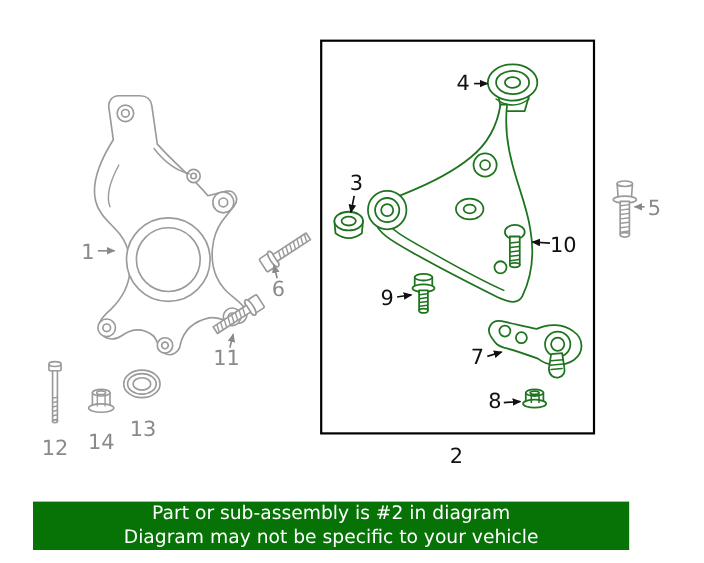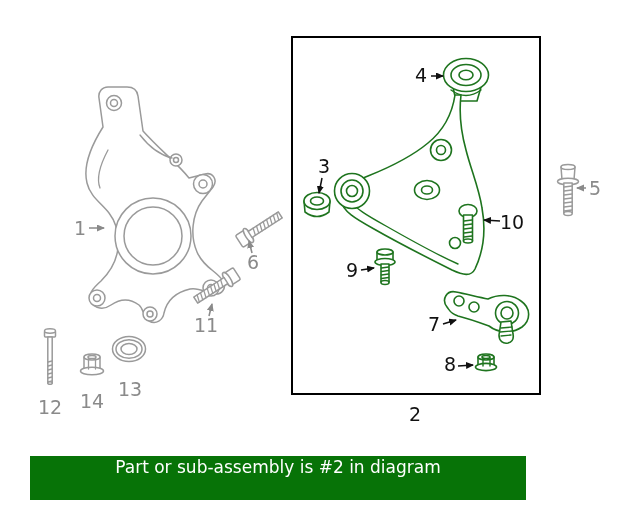--- a/index.html
+++ b/index.html
@@ -7,21 +7,21 @@
   svg{position:absolute;left:0;top:0;}
   .gpart{fill:#fff;stroke:var(--part_gray,#9a9a9a);stroke-width:1.5;stroke-linejoin:round;stroke-linecap:round;}
   .gline{fill:none;stroke:var(--part_gray,#9a9a9a);stroke-width:1.3;stroke-linecap:round;}
   .grn{fill:#fff;stroke:var(--highlight_green,#1e741e);stroke-width:1.6;stroke-linejoin:round;stroke-linecap:round;}
   .grnline{fill:none;stroke:var(--highlight_green,#1e741e);stroke-width:1.4;stroke-linecap:round;}
   .callout{font-size:19px;fill:var(--callout_black,#111111);}
   .callout.gray{fill:var(--label_gray,#8a8a8a);}
   .arrow-b{stroke:var(--callout_black,#111111);stroke-width:1.5;fill:none;marker-end:url(#ah-b);}
   .arrow-g{stroke:var(--label_gray,#8a8a8a);stroke-width:1.5;fill:none;marker-end:url(#ah-g);}
   .box{fill:#ffffff;stroke:var(--box_border,#000000);stroke-width:2;}
-  .banner{position:absolute;left:30px;top:456px;width:496px;height:44px;
+  .banner{position:absolute;left:30px;top:456px;width:542px;height:44px;
           background:var(--banner_bg,#077307);color:var(--banner_text,#ffffff);
           text-align:center;font-size:17px;line-height:22px;}
 </style>
 </head>
 <body>
 
 <div class="stage">
 
  <svg width="640" height="456" viewBox="0 0 640 456">
   <defs>
@@ -186,15 +186,16 @@
   <text class="callout" x="352" y="277" text-anchor="middle">9</text>
   <text class="callout" x="512" y="229" text-anchor="middle">10</text>
   <text class="callout gray" x="206" y="332" text-anchor="middle">11</text>
   <text class="callout gray" x="50" y="414" text-anchor="middle">12</text>
   <text class="callout gray" x="130" y="396" text-anchor="middle">13</text>
   <text class="callout gray" x="92" y="408" text-anchor="middle">14</text>
  </svg>
 
  <div class="banner">
    <div>Part or sub-assembly is #2 in diagram</div>
+   <div>Diagram may not be specific to your vehicle</div>
  </div>
 
 </div>
 
 </body></html>

